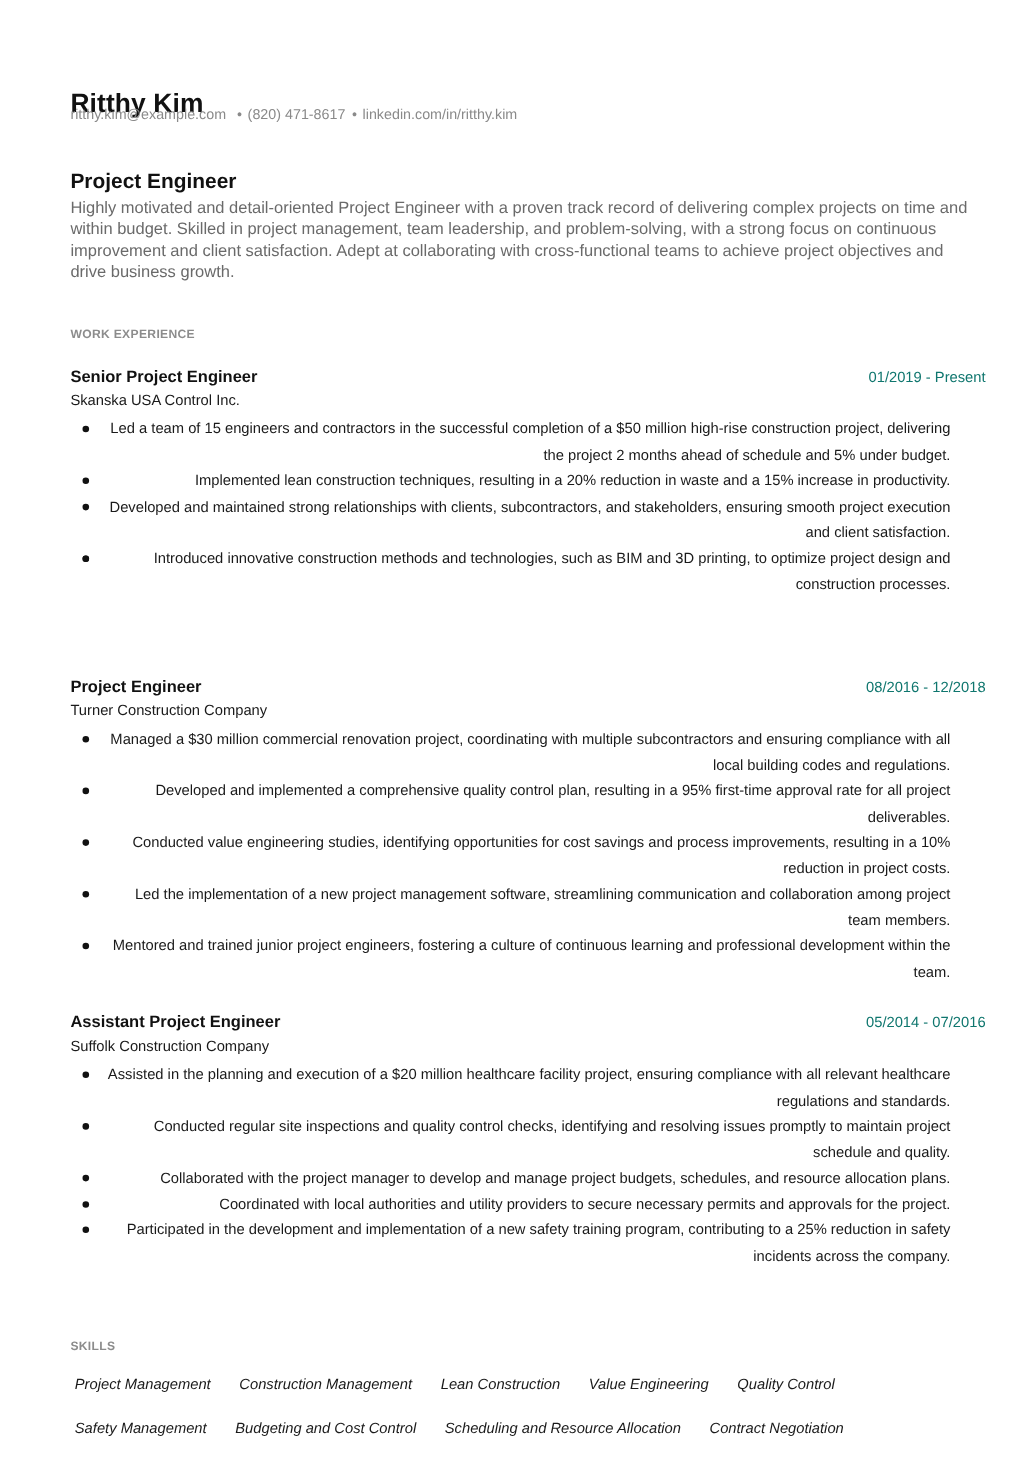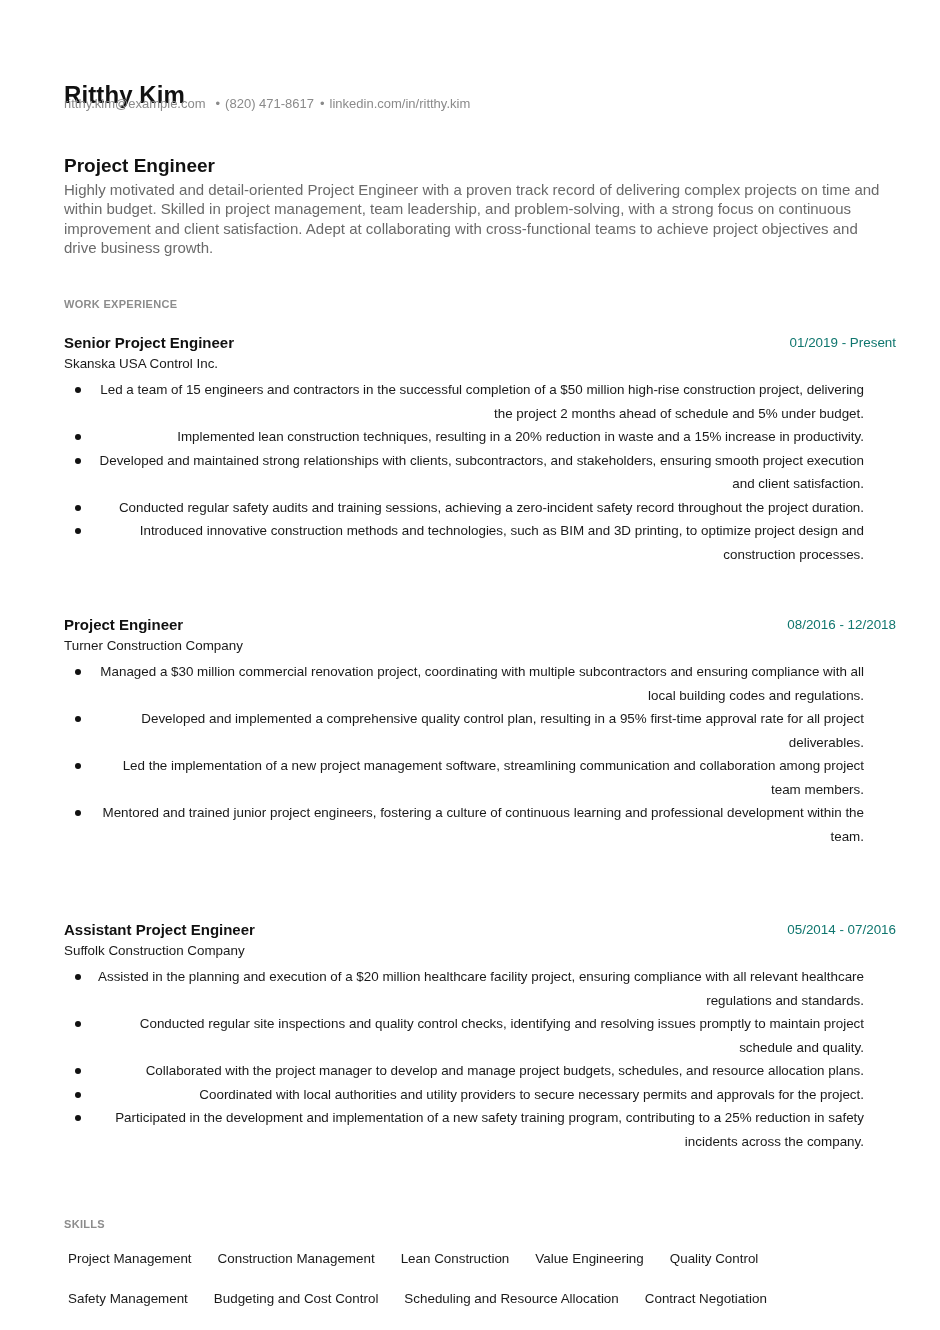--- a/index.html
+++ b/index.html
@@ -138,20 +138,21 @@
       position: absolute;
       left: 0;
       top: 1246px;
       width: 840px;
     }
     .skill-row {
       display: flex;
       height: 26px;
       align-items: flex-start;
       margin-bottom: 14px;
+      font-style: italic;
     }
     .skill {
       font-size: 13.4px;
       color: #1a1a1a;
       padding: 0 4px;
       margin-right: 18px;
       line-height: 26px;
       white-space: nowrap;
     }
   </style>
@@ -174,34 +175,35 @@
   <div class="job job-1">
     <div class="job-header">
       <span class="job-title">Senior Project Engineer</span>
       <span class="job-dates">01/2019 - Present</span>
     </div>
     <div class="company">Skanska USA Control Inc.</div>
     <ul class="bullets">
       <li><span class="dot"></span><span>Led a team of 15 engineers and contractors in the successful completion of a $50 million high-rise construction project, delivering the project 2 months ahead of schedule and 5% under budget.</span></li>
       <li><span class="dot"></span><span>Implemented lean construction techniques, resulting in a 20% reduction in waste and a 15% increase in productivity.</span></li>
       <li><span class="dot"></span><span>Developed and maintained strong relationships with clients, subcontractors, and stakeholders, ensuring smooth project execution and client satisfaction.</span></li>
-      <li><span class="dot"></span><span>Conducted regular safety audits and training sessions, achieving a zero-incident safety record throughout the project duration.</span></li>
+      <li><span class="dot"></span></li>
       <li><span class="dot"></span><span>Introduced innovative construction methods and technologies, such as BIM and 3D printing, to optimize project design and construction processes.</span></li>
     </ul>
   </div>
 
   <div class="job job-2">
     <div class="job-header">
       <span class="job-title">Project Engineer</span>
       <span class="job-dates">08/2016 - 12/2018</span>
     </div>
     <div class="company">Turner Construction Company</div>
     <ul class="bullets">
       <li><span class="dot"></span><span>Managed a $30 million commercial renovation project, coordinating with multiple subcontractors and ensuring compliance with all local building codes and regulations.</span></li>
       <li><span class="dot"></span><span>Developed and implemented a comprehensive quality control plan, resulting in a 95% first-time approval rate for all project deliverables.</span></li>
+      <li><span class="dot"></span><span>Conducted value engineering studies, identifying opportunities for cost savings and process improvements, resulting in a 10% reduction in project costs.</span></li>
       <li><span class="dot"></span><span>Led the implementation of a new project management software, streamlining communication and collaboration among project team members.</span></li>
       <li><span class="dot"></span><span>Mentored and trained junior project engineers, fostering a culture of continuous learning and professional development within the team.</span></li>
     </ul>
   </div>
 
   <div class="job job-3">
     <div class="job-header">
       <span class="job-title">Assistant Project Engineer</span>
       <span class="job-dates">05/2014 - 07/2016</span>
     </div>

